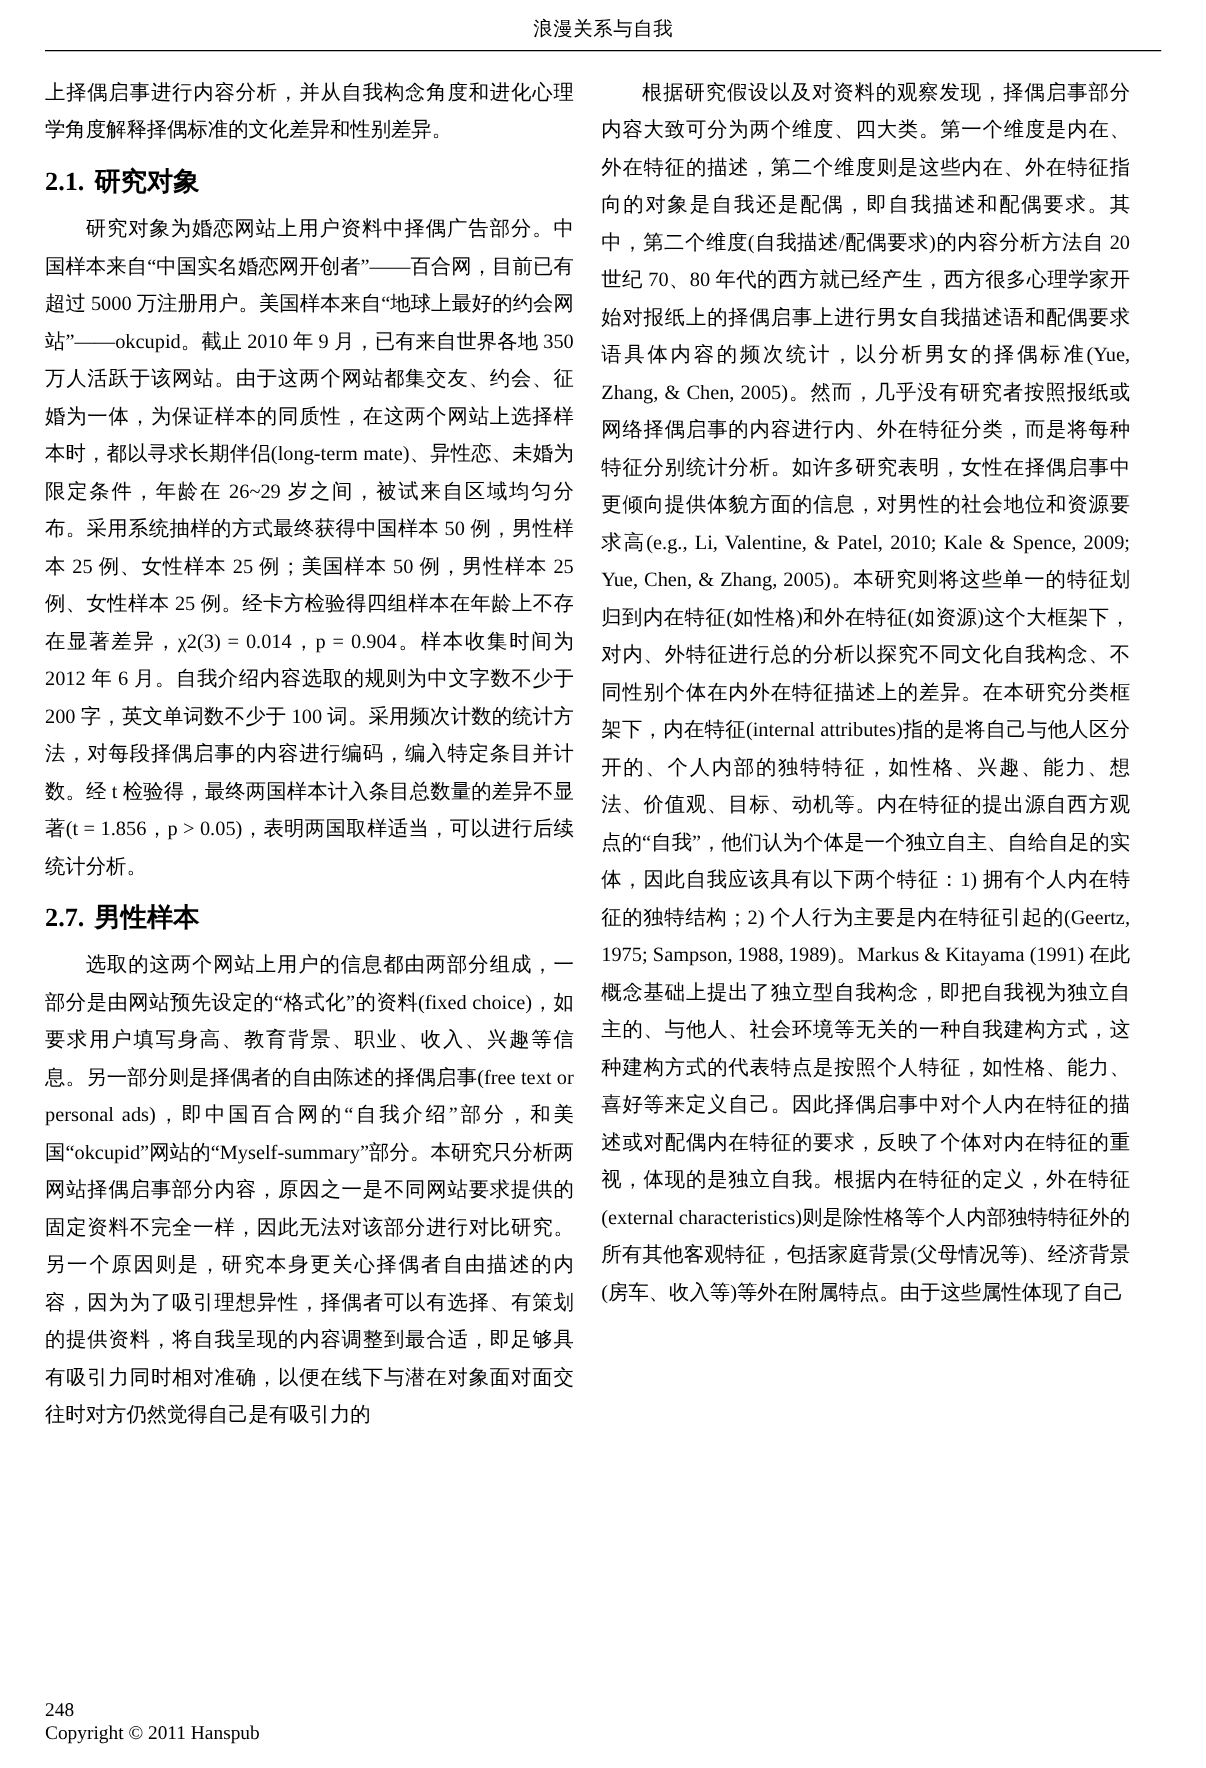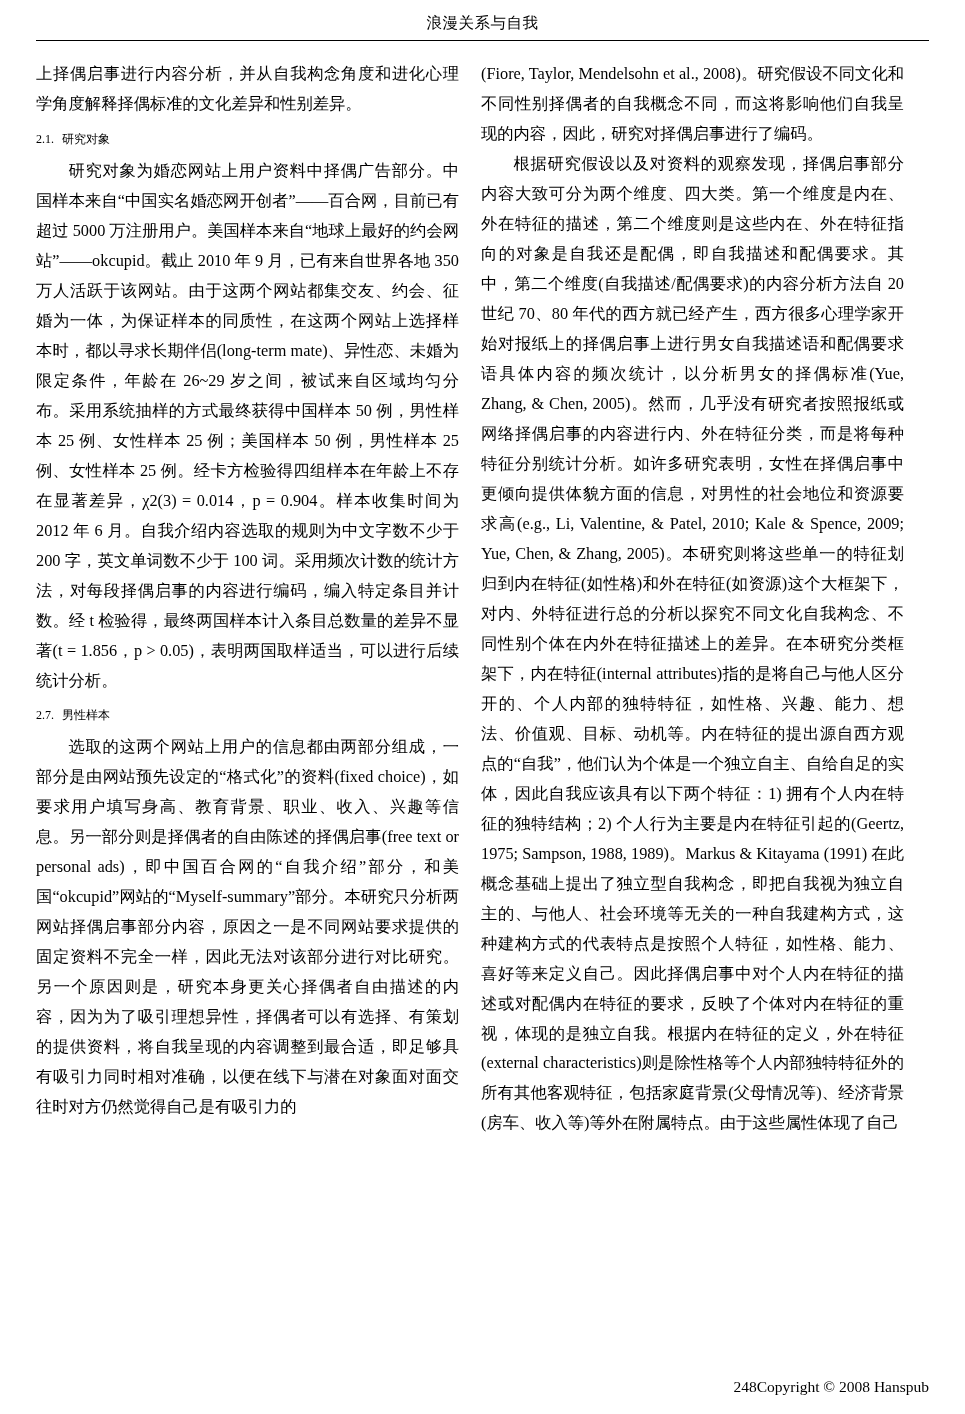--- a/index.html
+++ b/index.html
@@ -54,37 +54,38 @@
     text-indent: 0;
   }
   h2.sec {
     font-size: 18.5px;
     font-weight: bold;
     margin: 14px 0 10px 0;
     text-indent: 0;
     line-height: 1.4;
   }
   h3.sub {
-    font-size: 12px;
-    font-weight: normal;
+    font-size: 21px;
+    font-weight: bold;
     margin: 12px 0 8px 0;
     text-indent: 0;
     line-height: 1.4;
   }
   .sec-num {
     margin-right: 8px;
   }
   .footer {
     position: absolute;
     left: 36px;
     right: 36px;
     bottom: 18px;
     display: flex;
-    justify-content: flex-end;
+    justify-content: flex-start;
     font-size: 15.5px;
+    flex-direction: column;
   }
   .footer .pg { font-family: "Liberation Serif", serif; }
 </style>
 </head>
 <body>
 
 <div class="page">
 
   <div class="running-head">浪漫关系与自我</div>
   <div class="head-rule"></div>
@@ -102,24 +103,23 @@
       <p>研究对象为婚恋网站上用户资料中择偶广告部分。中国样本来自“中国实名婚恋网开创者”——百合网，目前已有超过 5000 万注册用户。美国样本来自“地球上最好的约会网站”——okcupid。截止 2010 年 9 月，已有来自世界各地 350 万人活跃于该网站。由于这两个网站都集交友、约会、征婚为一体，为保证样本的同质性，在这两个网站上选择样本时，都以寻求长期伴侣(long-term mate)、异性恋、未婚为限定条件，年龄在 26~29 岁之间，被试来自区域均匀分布。采用系统抽样的方式最终获得中国样本 50 例，男性样本 25 例、女性样本 25 例；美国样本 50 例，男性样本 25 例、女性样本 25 例。经卡方检验得四组样本在年龄上不存在显著差异，χ2(3) = 0.014，p = 0.904。样本收集时间为 2012 年 6 月。自我介绍内容选取的规则为中文字数不少于 200 字，英文单词数不少于 100 词。采用频次计数的统计方法，对每段择偶启事的内容进行编码，编入特定条目并计数。经 t 检验得，最终两国样本计入条目总数量的差异不显著(t = 1.856，p &gt; 0.05)，表明两国取样适当，可以进行后续统计分析。</p>
 
       <h3 class="sub">
         <span class="sec-num">2.7.</span><span>男性样本</span>
       </h3>
 
       <p>选取的这两个网站上用户的信息都由两部分组成，一部分是由网站预先设定的“格式化”的资料(fixed choice)，如要求用户填写身高、教育背景、职业、收入、兴趣等信息。另一部分则是择偶者的自由陈述的择偶启事(free text or personal ads)，即中国百合网的“自我介绍”部分，和美国“okcupid”网站的“Myself-summary”部分。本研究只分析两网站择偶启事部分内容，原因之一是不同网站要求提供的固定资料不完全一样，因此无法对该部分进行对比研究。另一个原因则是，研究本身更关心择偶者自由描述的内容，因为为了吸引理想异性，择偶者可以有选择、有策划的提供资料，将自我呈现的内容调整到最合适，即足够具有吸引力同时相对准确，以便在线下与潜在对象面对面交往时对方仍然觉得自己是有吸引力的</p>
     </div>
 
     <div class="col">
-      <p class="noindent">(Fiore, Taylor, Mendelsohn et al., 2008)。研究假设不同文化和不同性别择偶者的自我概念不同，而这将影响他们自我呈现的内容，因此，研究对择偶启事进行了编码。</p>
       <p>根据研究假设以及对资料的观察发现，择偶启事部分内容大致可分为两个维度、四大类。第一个维度是内在、外在特征的描述，第二个维度则是这些内在、外在特征指向的对象是自我还是配偶，即自我描述和配偶要求。其中，第二个维度(自我描述/配偶要求)的内容分析方法自 20 世纪 70、80 年代的西方就已经产生，西方很多心理学家开始对报纸上的择偶启事上进行男女自我描述语和配偶要求语具体内容的频次统计，以分析男女的择偶标准(Yue, Zhang, &amp; Chen, 2005)。然而，几乎没有研究者按照报纸或网络择偶启事的内容进行内、外在特征分类，而是将每种特征分别统计分析。如许多研究表明，女性在择偶启事中更倾向提供体貌方面的信息，对男性的社会地位和资源要求高(e.g., Li, Valentine, &amp; Patel, 2010; Kale &amp; Spence, 2009; Yue, Chen, &amp; Zhang, 2005)。本研究则将这些单一的特征划归到内在特征(如性格)和外在特征(如资源)这个大框架下，对内、外特征进行总的分析以探究不同文化自我构念、不同性别个体在内外在特征描述上的差异。在本研究分类框架下，内在特征(internal attributes)指的是将自己与他人区分开的、个人内部的独特特征，如性格、兴趣、能力、想法、价值观、目标、动机等。内在特征的提出源自西方观点的“自我”，他们认为个体是一个独立自主、自给自足的实体，因此自我应该具有以下两个特征：1) 拥有个人内在特征的独特结构；2) 个人行为主要是内在特征引起的(Geertz, 1975; Sampson, 1988, 1989)。Markus &amp; Kitayama (1991) 在此概念基础上提出了独立型自我构念，即把自我视为独立自主的、与他人、社会环境等无关的一种自我建构方式，这种建构方式的代表特点是按照个人特征，如性格、能力、喜好等来定义自己。因此择偶启事中对个人内在特征的描述或对配偶内在特征的要求，反映了个体对内在特征的重视，体现的是独立自我。根据内在特征的定义，外在特征(external characteristics)则是除性格等个人内部独特特征外的所有其他客观特征，包括家庭背景(父母情况等)、经济背景(房车、收入等)等外在附属特点。由于这些属性体现了自己</p>
     </div>
 
   </div>
 
   <div class="footer">
     <div class="pg">248</div>
-    <div>Copyright © 2008 Hanspub</div>
+    <div>Copyright © 2011 Hanspub</div>
   </div>
 
 </div>
 
 </body></html>

